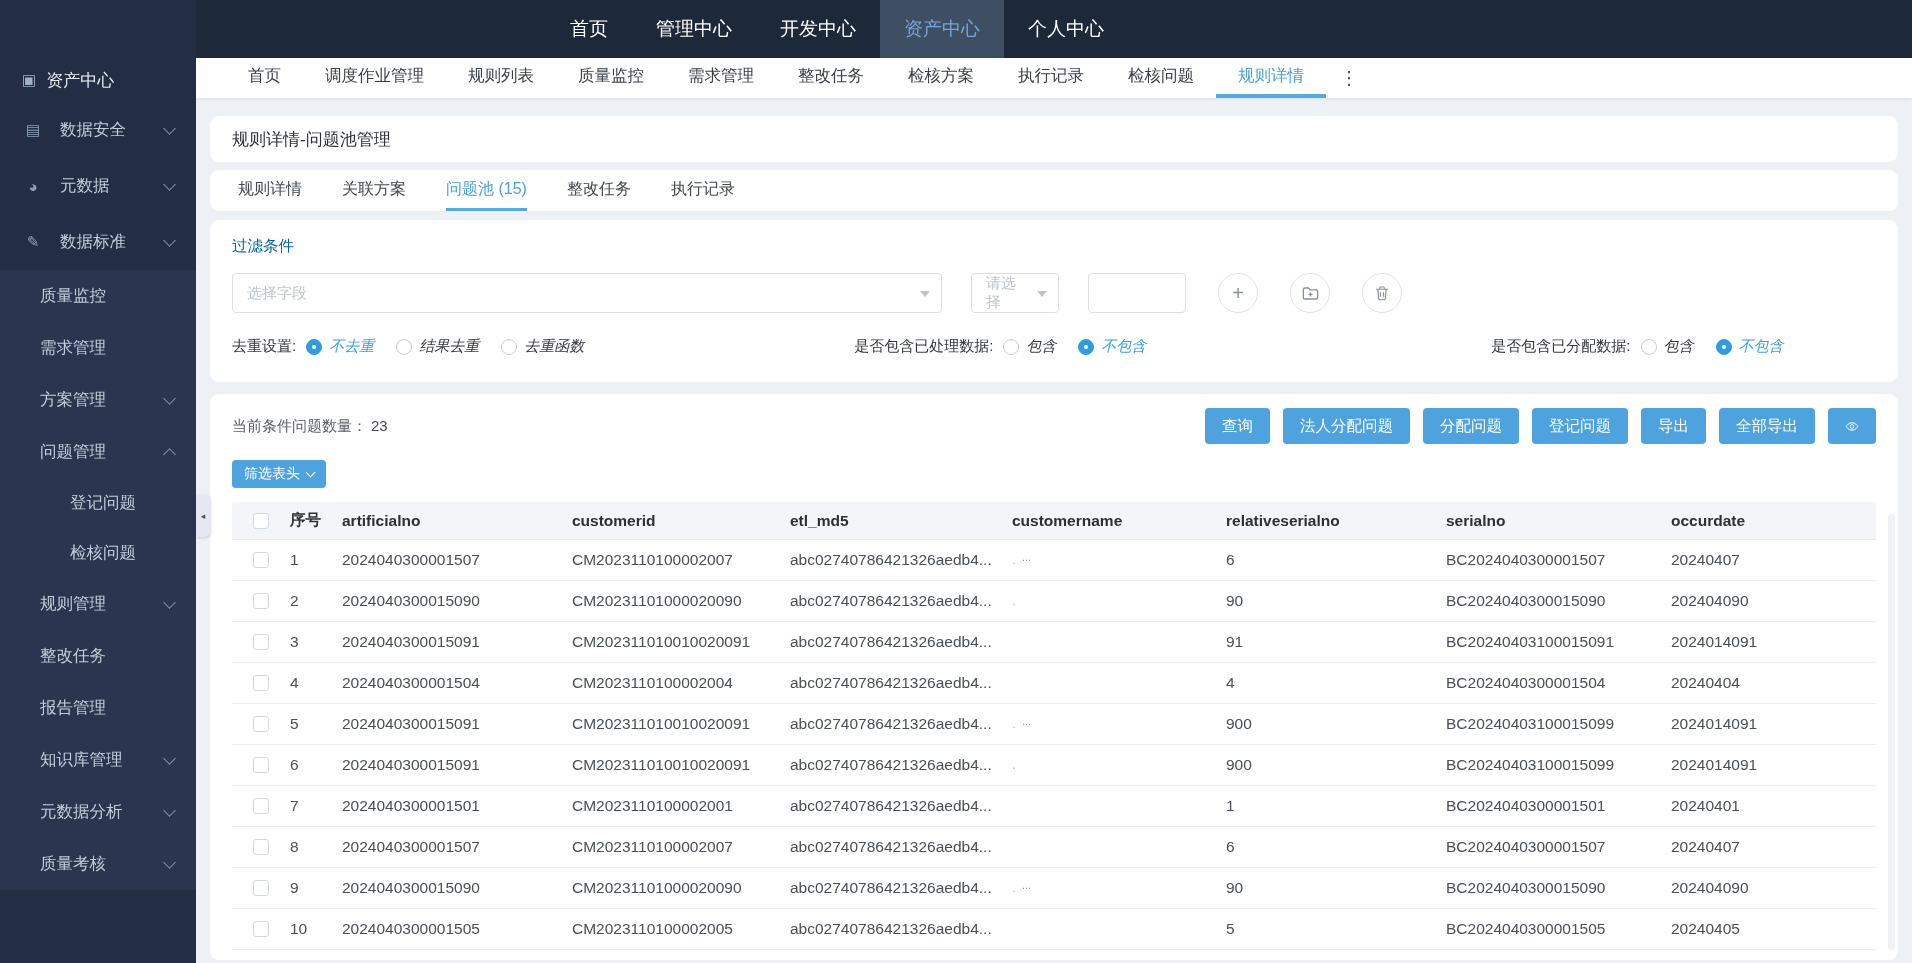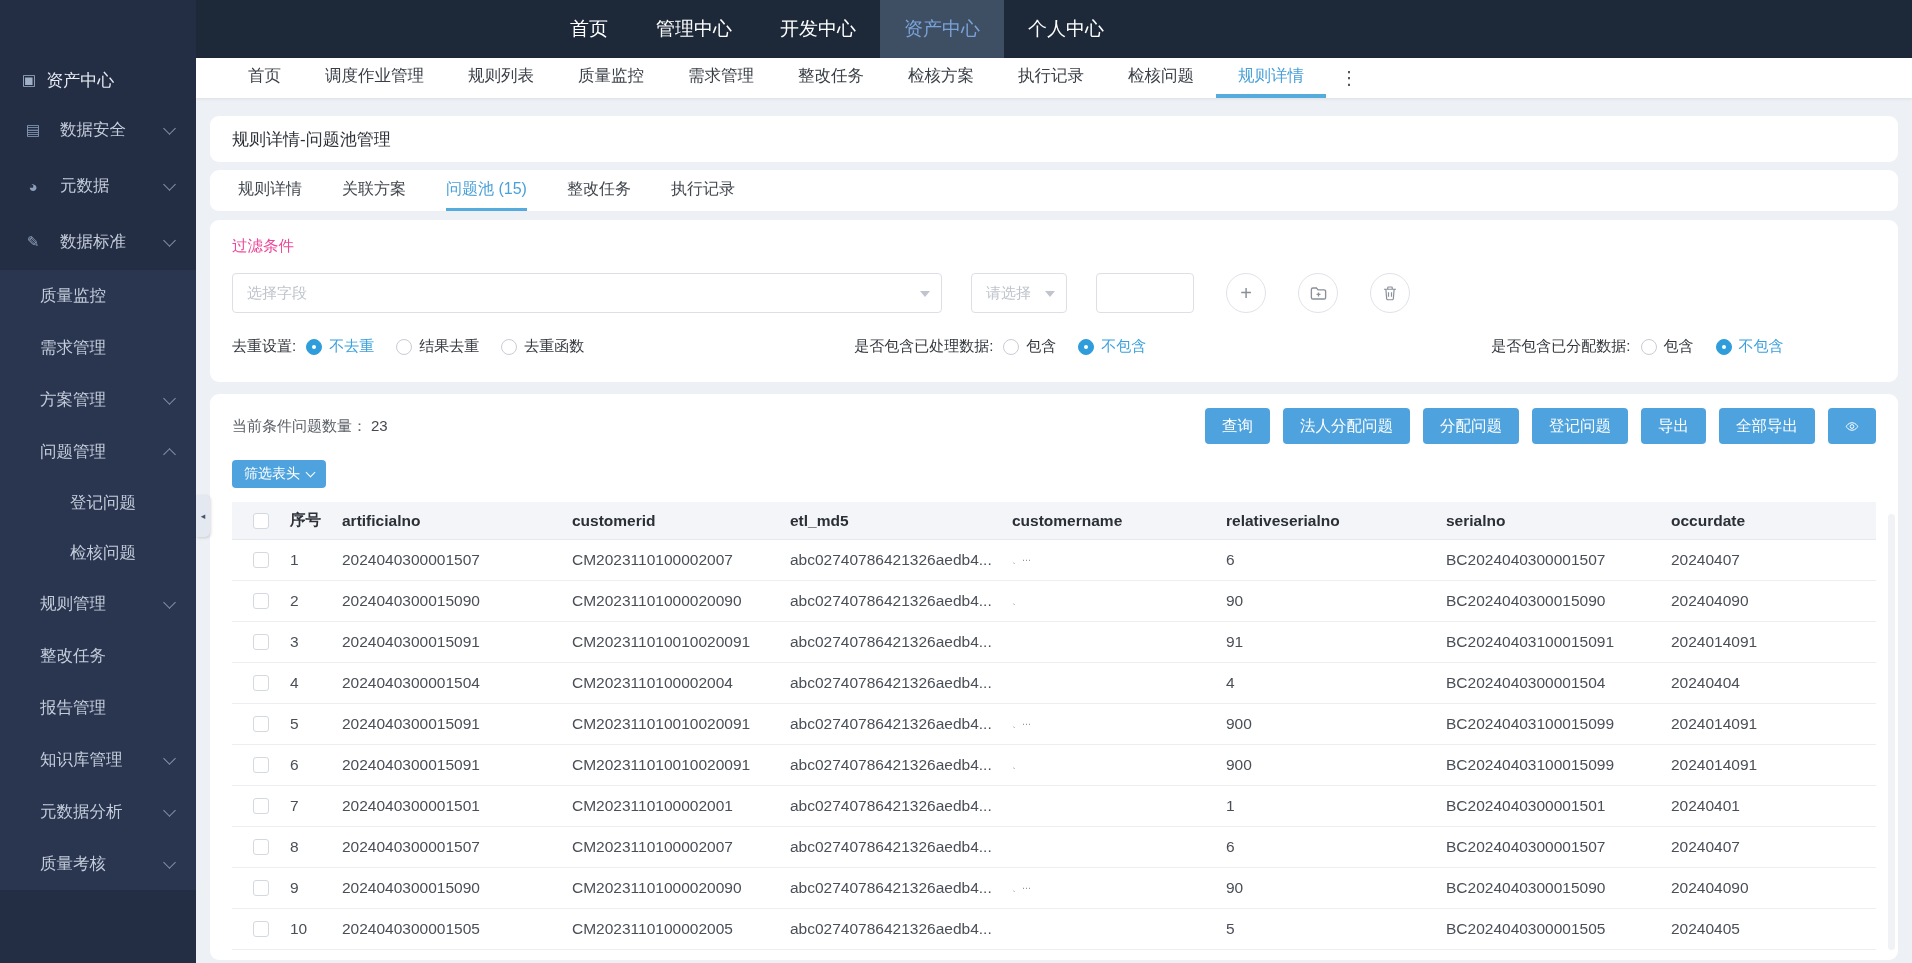--- a/index.html
+++ b/index.html
@@ -55,41 +55,41 @@
   .card { background:#fff; border-radius:9px; }
   .block-title { height:46px; display:flex; align-items:center; padding-left:22px;
     font-size:17px; color:#2e3238; margin-bottom:8px; }
   .block-tabs { height:42px; display:flex; align-items:stretch; gap:40px;
     padding-left:28px; margin-bottom:8px; border-bottom:1px solid #eceef3; }
   .dtab { display:flex; align-items:center; font-size:16px; color:#43484f;
     cursor:pointer; border-bottom:3px solid transparent; }
   .dtab[data-active="true"] { color:#4aa0d8; border-bottom-color:#55abdc; }
 
   .block-filter { padding:16px 22px 26px 22px; margin-bottom:12px; }
-  .filter-label { font-size:15.5px; color:#ec4899; margin-bottom:16px; }
+  .filter-label { font-size:15.5px; color:#0369a1; margin-bottom:16px; }
   .controls { display:flex; align-items:center; gap:29px; }
   .sel { position:relative; height:40px; border:1px solid #dcdfe6; border-radius:4px;
     display:flex; align-items:center; padding:0 30px 0 14px; color:#bfc4cc;
     font-size:15px; cursor:pointer; background:#fff; }
   .sel-wide { width:710px; }
-  .sel-small { width:96px; }
+  .sel-small { width:88px; }
   .caret { position:absolute; right:11px; top:17px; width:0; height:0;
     border-left:5px solid transparent; border-right:5px solid transparent;
     border-top:6px solid #c0c4cc; }
   .txt-input { width:98px; height:40px; border:1px solid #dcdfe6; border-radius:4px;
     font-size:15px; padding:0 10px; color:#333; outline:none; }
   .round-btn { width:40px; height:40px; border-radius:50%; border:1px solid #dfe2e8;
     background:#fff; display:flex; align-items:center; justify-content:center;
     cursor:pointer; color:#8a9099; font-size:20px; margin-left:3px; }
   .round-btn svg { display:block; }
 
   .radio-row { display:flex; align-items:center; margin-top:24px; font-size:15px; color:#33373d;gap:38px; }
   .radio-group { display:flex; align-items:center; }
   .rg-label { margin-right:10px; }
-  .radio-opt { display:flex; align-items:center; margin-right:22px; cursor:pointer; }
+  .radio-opt { display:flex; align-items:center; margin-right:22px; cursor:pointer;font-style:italic; }
   .radio { width:16px; height:16px; border-radius:50%; border:1px solid #c8ccd4;
     background:#fff; margin-right:7px; position:relative; flex:none; }
   .radio-opt[data-checked="true"] .radio { background:#2f9ddc; border-color:#2f9ddc; }
   .radio-opt[data-checked="true"] .radio::after { content:""; position:absolute;
     left:5px; top:5px; width:4px; height:4px; border-radius:50%; background:#fff; }
   .radio-opt[data-checked="true"] .r-label { color:#3aa0dc; }
   .gap2 { margin-left:210px; } .gap3 { margin-left:285px; }
 
   .block-results { padding:14px 22px 10px 22px; position:relative; min-height:520px; }
   .results-top { display:flex; align-items:center; }

